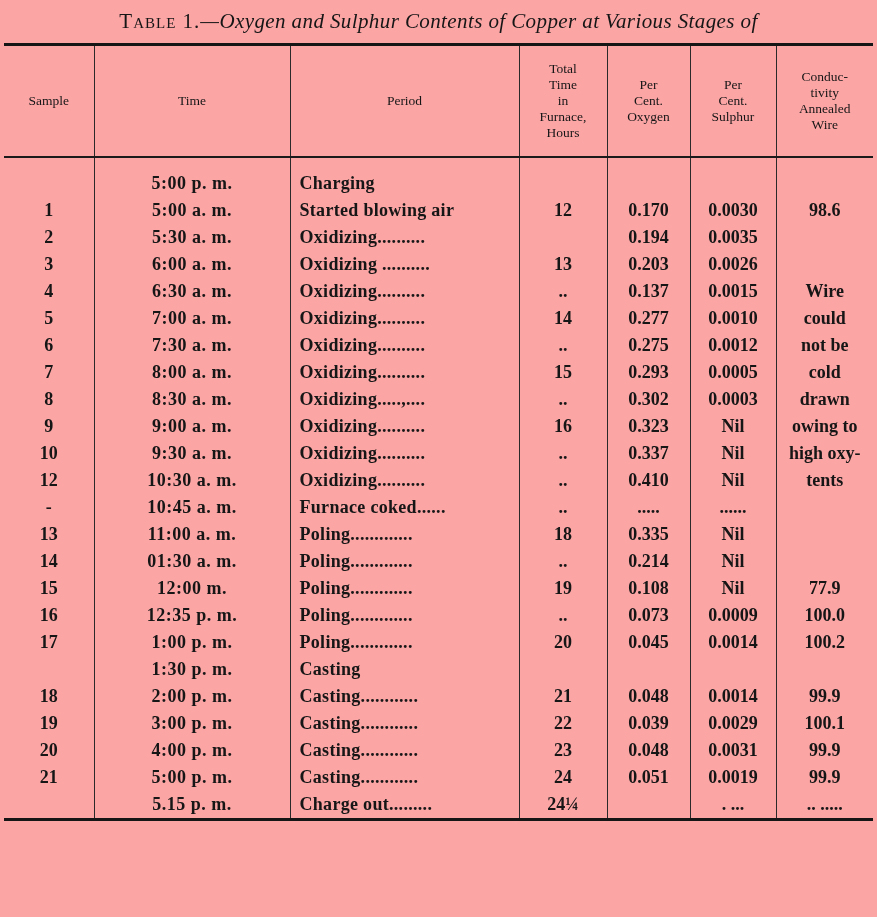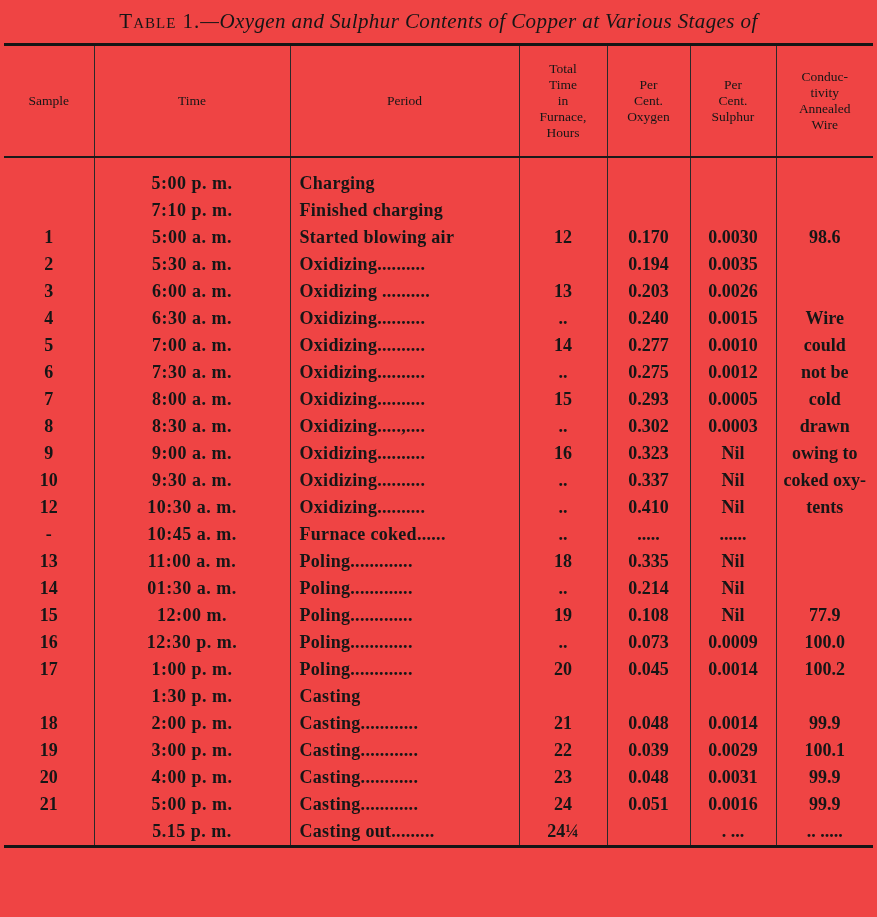--- a/index.html
+++ b/index.html
@@ -6,21 +6,21 @@
     margin: 0;
     padding: 0;
     background: #fdfdfb;
     font-family: "Liberation Serif", "DejaVu Serif", serif;
     color: #161616;
   }
   .page {
     position: relative;
     width: 877px;
     height: 917px;
-    background: #ef4444;
+    background: #fca5a5;
     overflow: hidden;
   }
   .title-block {
     padding-top: 7px;
     text-align: center;
     line-height: 28px;
     font-size: 21px;
     letter-spacing: 0.4px;
     white-space: nowrap;
   }
@@ -136,29 +136,20 @@
         <tr class="data-row">
           <td class="c-sample"></td>
           <td class="c-time">5:00 p. m.</td>
           <td class="c-period">Charging</td>
           <td class="c-hours"></td>
           <td class="c-oxygen"></td>
           <td class="c-sulphur"></td>
           <td class="c-conductivity"></td>
         </tr>
         <tr class="data-row">
-          <td class="c-sample"></td>
-          <td class="c-time">7:10 p. m.</td>
-          <td class="c-period">Finished charging</td>
-          <td class="c-hours"></td>
-          <td class="c-oxygen"></td>
-          <td class="c-sulphur"></td>
-          <td class="c-conductivity"></td>
-        </tr>
-        <tr class="data-row">
           <td class="c-sample">1</td>
           <td class="c-time">5:00 a. m.</td>
           <td class="c-period">Started blowing air</td>
           <td class="c-hours">12</td>
           <td class="c-oxygen">0.170</td>
           <td class="c-sulphur">0.0030</td>
           <td class="c-conductivity">98.6</td>
         </tr>
         <tr class="data-row">
           <td class="c-sample">2</td>
@@ -176,21 +167,21 @@
           <td class="c-hours">13</td>
           <td class="c-oxygen">0.203</td>
           <td class="c-sulphur">0.0026</td>
           <td class="c-conductivity"></td>
         </tr>
         <tr class="data-row">
           <td class="c-sample">4</td>
           <td class="c-time">6:30 a. m.</td>
           <td class="c-period">Oxidizing..........</td>
           <td class="c-hours">..</td>
-          <td class="c-oxygen">0.240</td>
+          <td class="c-oxygen">0.137</td>
           <td class="c-sulphur">0.0015</td>
           <td class="c-conductivity">Wire</td>
         </tr>
         <tr class="data-row">
           <td class="c-sample">5</td>
           <td class="c-time">7:00 a. m.</td>
           <td class="c-period">Oxidizing..........</td>
           <td class="c-hours">14</td>
           <td class="c-oxygen">0.277</td>
           <td class="c-sulphur">0.0010</td>
@@ -232,21 +223,21 @@
           <td class="c-sulphur">Nil</td>
           <td class="c-conductivity">owing to</td>
         </tr>
         <tr class="data-row">
           <td class="c-sample">10</td>
           <td class="c-time">9:30 a. m.</td>
           <td class="c-period">Oxidizing..........</td>
           <td class="c-hours">..</td>
           <td class="c-oxygen">0.337</td>
           <td class="c-sulphur">Nil</td>
-          <td class="c-conductivity">coked oxy-</td>
+          <td class="c-conductivity">high oxy-</td>
         </tr>
         <tr class="data-row">
           <td class="c-sample">12</td>
           <td class="c-time">10:30 a. m.</td>
           <td class="c-period">Oxidizing..........</td>
           <td class="c-hours">..</td>
           <td class="c-oxygen">0.410</td>
           <td class="c-sulphur">Nil</td>
           <td class="c-conductivity">tents</td>
         </tr>
@@ -281,21 +272,21 @@
           <td class="c-sample">15</td>
           <td class="c-time">12:00 m.</td>
           <td class="c-period">Poling.............</td>
           <td class="c-hours">19</td>
           <td class="c-oxygen">0.108</td>
           <td class="c-sulphur">Nil</td>
           <td class="c-conductivity">77.9</td>
         </tr>
         <tr class="data-row">
           <td class="c-sample">16</td>
-          <td class="c-time">12:30 p. m.</td>
+          <td class="c-time">12:35 p. m.</td>
           <td class="c-period">Poling.............</td>
           <td class="c-hours">..</td>
           <td class="c-oxygen">0.073</td>
           <td class="c-sulphur">0.0009</td>
           <td class="c-conductivity">100.0</td>
         </tr>
         <tr class="data-row">
           <td class="c-sample">17</td>
           <td class="c-time">1:00 p. m.</td>
           <td class="c-period">Poling.............</td>
@@ -339,27 +330,27 @@
           <td class="c-oxygen">0.048</td>
           <td class="c-sulphur">0.0031</td>
           <td class="c-conductivity">99.9</td>
         </tr>
         <tr class="data-row">
           <td class="c-sample">21</td>
           <td class="c-time">5:00 p. m.</td>
           <td class="c-period">Casting............</td>
           <td class="c-hours">24</td>
           <td class="c-oxygen">0.051</td>
-          <td class="c-sulphur">0.0016</td>
+          <td class="c-sulphur">0.0019</td>
           <td class="c-conductivity">99.9</td>
         </tr>
         <tr class="data-row">
           <td class="c-sample"></td>
           <td class="c-time">5.15 p. m.</td>
-          <td class="c-period">Casting out.........</td>
+          <td class="c-period">Charge out.........</td>
           <td class="c-hours">24¼</td>
           <td class="c-oxygen"></td>
           <td class="c-sulphur">. ...</td>
           <td class="c-conductivity">.. .....</td>
         </tr>
       </tbody>
   </table>
 
 </div>
 

